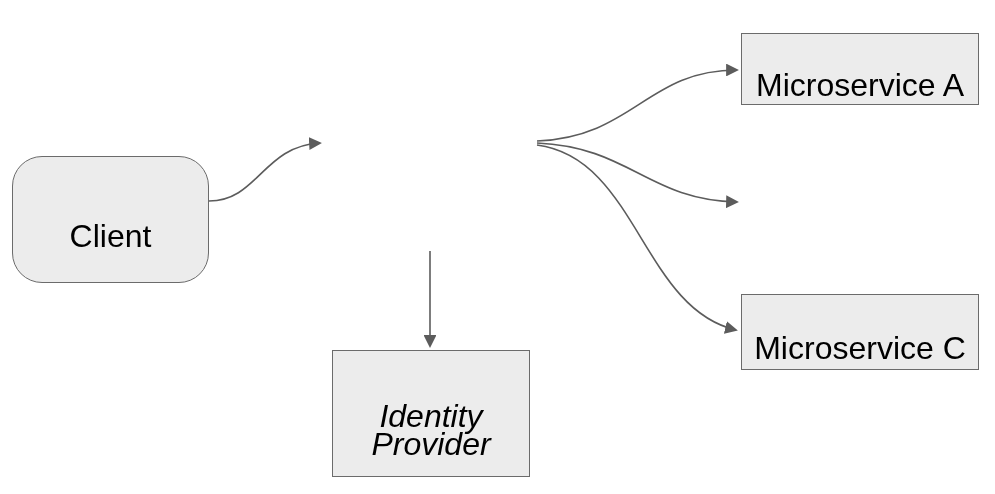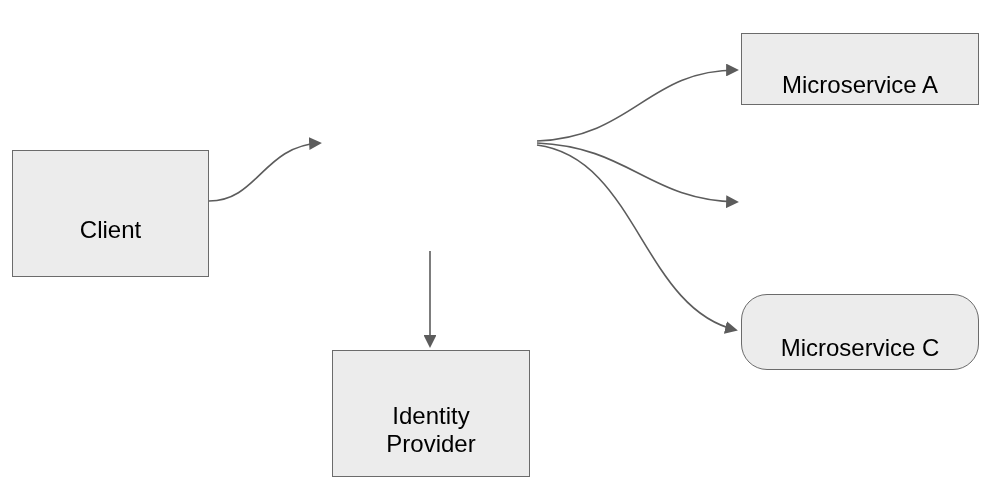--- a/index.html
+++ b/index.html
@@ -22,33 +22,33 @@
     position: absolute;
     box-sizing: border-box;
     background: #ececec;
     border: 1.5px solid #6b6b6b;
     display: flex;
     align-items: center;
     justify-content: center;
     z-index: 2;
   }
   .node-label {
-    font-size: 24px;
+    font-size: 32px;
     line-height: 28px;
     color: #000000;
     text-align: center;
     white-space: pre-line;
     margin-top: 32px;
   }
-  .node-client   { left: 12px;  top: 150px; width: 197px; height: 127px; }
+  .node-client   { left: 12px;  top: 156px; width: 197px; height: 127px; border-radius: 30px; }
   .node-gateway  { left: 323px; top: 33px;  width: 214px; height: 218px; }
-  .node-identity { left: 332px; top: 350px; width: 198px; height: 127px; }
+  .node-identity { left: 332px; top: 350px; width: 198px; height: 127px; font-style: italic; }
   .node-ms-a     { left: 741px; top: 33px;  width: 238px; height: 72px; }
   .node-ms-b     { left: 741px; top: 163px; width: 238px; height: 77px; }
-  .node-ms-c     { left: 741px; top: 294px; width: 238px; height: 76px; border-radius: 26px; }
+  .node-ms-c     { left: 741px; top: 294px; width: 238px; height: 76px; }
   .edge { fill: none; stroke-width: 1.6px; }
 </style>
 </head>
 <body>
 
 <div id="canvas">
 
   <svg id="edges" viewBox="0 0 995 494" xmlns="http://www.w3.org/2000/svg">
     <defs>
       <marker id="arrowhead" viewBox="0 0 10 10" refX="8.5" refY="5" markerWidth="8" markerHeight="8" orient="auto-start-reverse">

